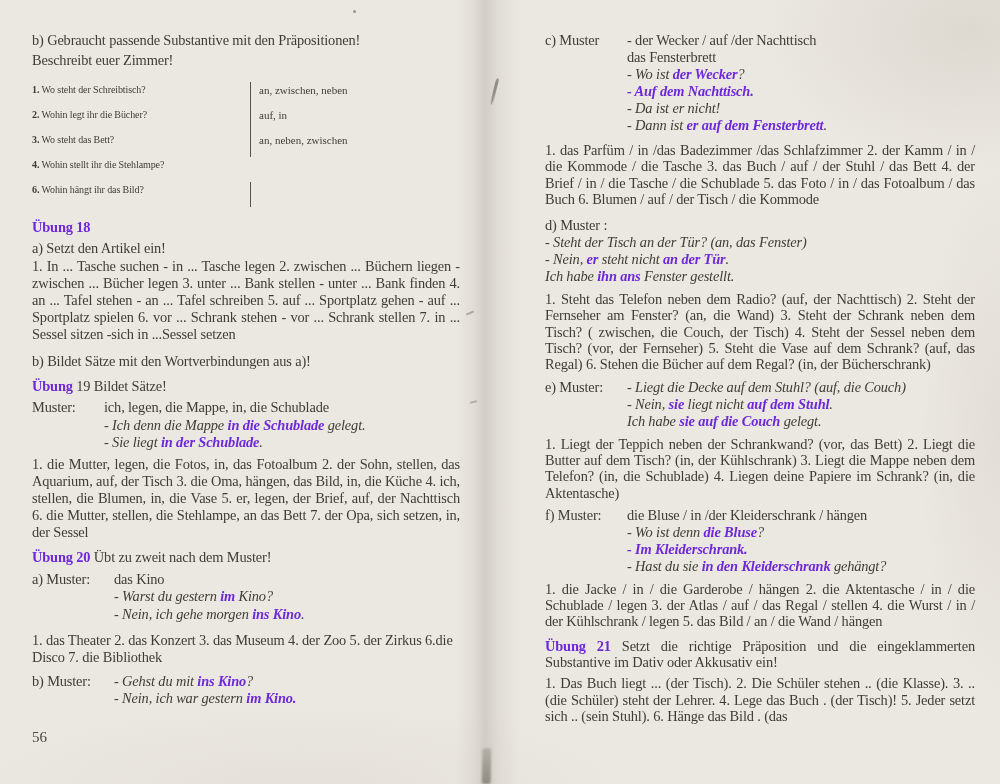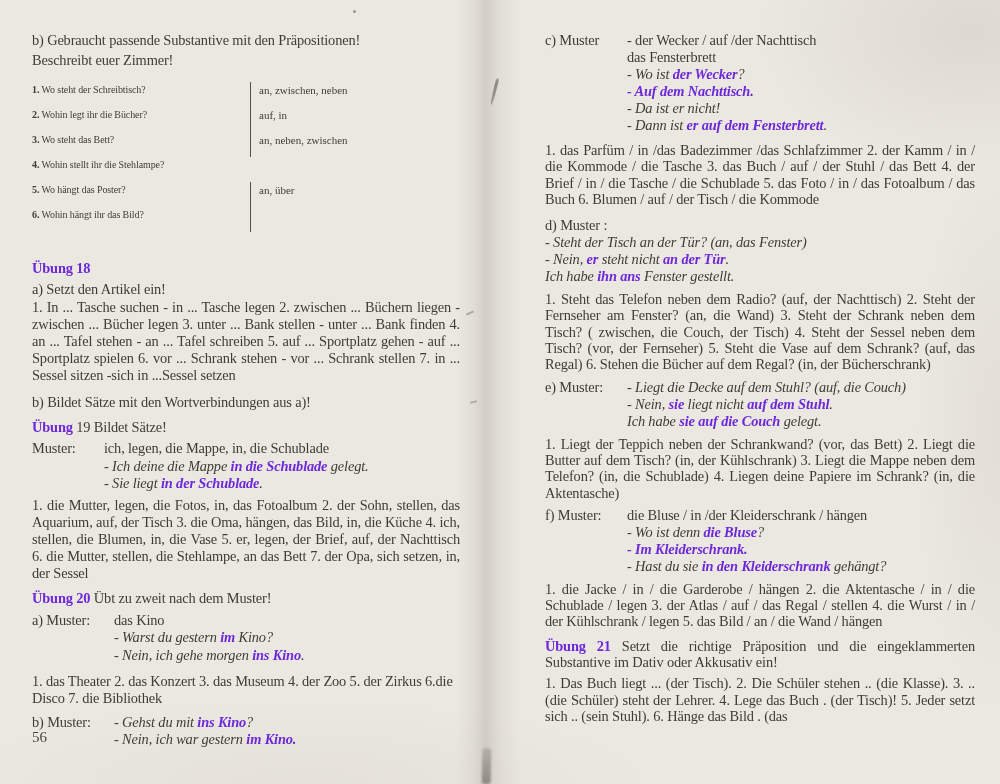--- a/index.html
+++ b/index.html
@@ -52,21 +52,21 @@
   .mline{line-height:17.6px;}
   .page.right .mline,.page.right .mlabel{line-height:17px;}
   .page.right .p{line-height:16.3px;}
 
   .pagenum{position:absolute;font-size:15px;color:#4a473f;}
   .pagenum.pn-left{left:0;top:729px;}
   .pagenum.pn-right{right:14px;top:781px;}
 
   
   [data-name="room-intro"]{margin-top:0;line-height:20px;}
-  [data-name="uebung-18-heading"]{margin-top:28px;}
+  [data-name="uebung-18-heading"]{margin-top:12px;}
   [data-name="uebung-18a-intro"]{margin-top:4px;}
   [data-name="uebung-18a-items"]{margin-top:1px;}
   [data-name="uebung-18b-task"]{margin-top:10px;}
   [data-name="uebung-19-heading"]{margin-top:8px;}
   [data-name="uebung-19-muster"]{margin-top:4px;}
   [data-name="uebung-19-muster"] .mlabel{width:72px;}
   [data-name="uebung-19-items"]{margin-top:4px;}
   [data-name="uebung-20-heading"]{margin-top:8px;}
   [data-name="uebung-20a-muster"]{margin-top:5px;}
   [data-name="uebung-20a-items"]{margin-top:8px;}
@@ -101,38 +101,34 @@
             <div class="acell" data-name="preposition-options">auf, in</div>
           </div>
           <div class="qrow" data-name="question-row">
             <div class="qcell" data-name="question-text"><span class="num" data-name="question-number">3.</span> Wo steht das Bett?</div>
             <div class="acell" data-name="preposition-options">an, neben, zwischen</div>
           </div>
           <div class="qrow" data-name="question-row">
             <div class="qcell" data-name="question-text"><span class="num" data-name="question-number">4.</span> Wohin stellt ihr die Stehlampe?</div>
           </div>
           <div class="qrow" data-name="question-row">
-            <div class="qcell" data-name="question-text"><span class="num" data-name="question-number">5.</span> Wo hängt das Poster?</div>
-            <div class="acell" data-name="preposition-options">an, über</div>
-          </div>
-          <div class="qrow" data-name="question-row">
             <div class="qcell" data-name="question-text"><span class="num" data-name="question-number">6.</span> Wohin hängt ihr das Bild?</div>
             <div class="acell" data-name="preposition-options"></div>
           </div>
         </div>
         <p class="p" data-name="uebung-18-heading"><span class="sb" data-name="text-segment">Übung 18</span></p>
         <p class="p" data-name="uebung-18a-intro"><span data-name="text-segment">a) Setzt den Artikel ein!</span></p>
         <p class="p just" data-name="uebung-18a-items"><span data-name="text-segment">1. In ... Tasche suchen - in ... Tasche legen 2. zwischen ... Büchern liegen - zwischen ... Bücher legen 3. unter ... Bank stellen - unter ... Bank finden 4. an ... Tafel stehen - an ... Tafel schreiben 5. auf ... Sportplatz gehen - auf ... Sportplatz spielen 6. vor ... Schrank stehen - vor ... Schrank stellen 7. in ... Sessel sitzen -sich in ...Sessel setzen</span></p>
         <p class="p" data-name="uebung-18b-task"><span data-name="text-segment">b) Bildet Sätze mit den Wortverbindungen aus a)!</span></p>
         <p class="p" data-name="uebung-19-heading"><span class="sb" data-name="text-segment">Übung</span><span data-name="text-segment"> 19 Bildet Sätze!</span></p>
         <div class="muster" data-name="uebung-19-muster">
           <div class="mlabel" data-name="muster-label">Muster:</div>
           <div class="mbody" data-name="muster-body">
             <div class="mline" data-name="muster-line"><span data-name="text-segment">ich, legen, die Mappe, in, die Schublade</span></div>
-            <div class="mline" data-name="muster-line"><span class="si" data-name="text-segment">- Ich deine die Mappe </span><span class="sb si" data-name="text-segment">in die Schublade</span><span class="si" data-name="text-segment"> gelegt.</span></div>
+            <div class="mline" data-name="muster-line"><span class="si" data-name="text-segment">- Ich denn die Mappe </span><span class="sb si" data-name="text-segment">in die Schublade</span><span class="si" data-name="text-segment"> gelegt.</span></div>
             <div class="mline" data-name="muster-line"><span class="si" data-name="text-segment">- Sie liegt </span><span class="sb si" data-name="text-segment">in der Schublade</span><span class="si" data-name="text-segment">.</span></div>
           </div>
         </div>
         <p class="p just" data-name="uebung-19-items"><span data-name="text-segment">1. die Mutter, legen, die Fotos, in, das Fotoalbum 2. der Sohn, stellen, das Aquarium, auf, der Tisch 3. die Oma, hängen, das Bild, in, die Küche 4. ich, stellen, die Blumen, in, die Vase 5. er, legen, der Brief, auf, der Nachttisch 6. die Mutter, stellen, die Stehlampe, an das Bett 7. der Opa, sich setzen, in, der Sessel</span></p>
         <p class="p" data-name="uebung-20-heading"><span class="sb" data-name="text-segment">Übung 20</span><span data-name="text-segment"> Übt zu zweit nach dem Muster!</span></p>
         <div class="muster" data-name="uebung-20a-muster">
           <div class="mlabel" data-name="muster-label">a) Muster:</div>
           <div class="mbody" data-name="muster-body">
             <div class="mline" data-name="muster-line"><span data-name="text-segment">das Kino</span></div>
             <div class="mline" data-name="muster-line"><span class="si" data-name="text-segment">- Warst du gestern </span><span class="sb si" data-name="text-segment">im</span><span class="si" data-name="text-segment"> Kino?</span></div>

